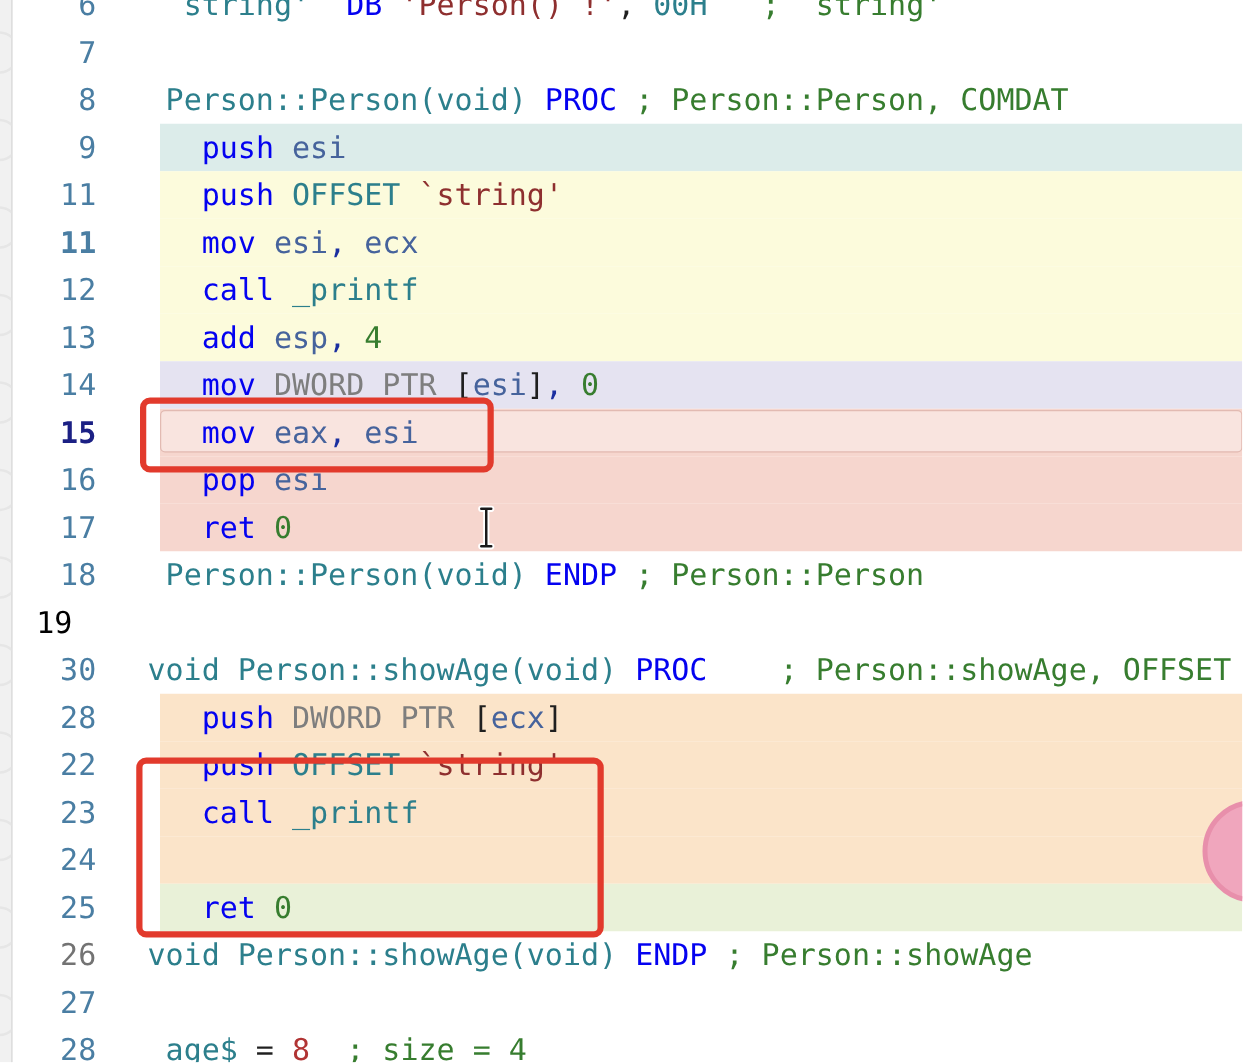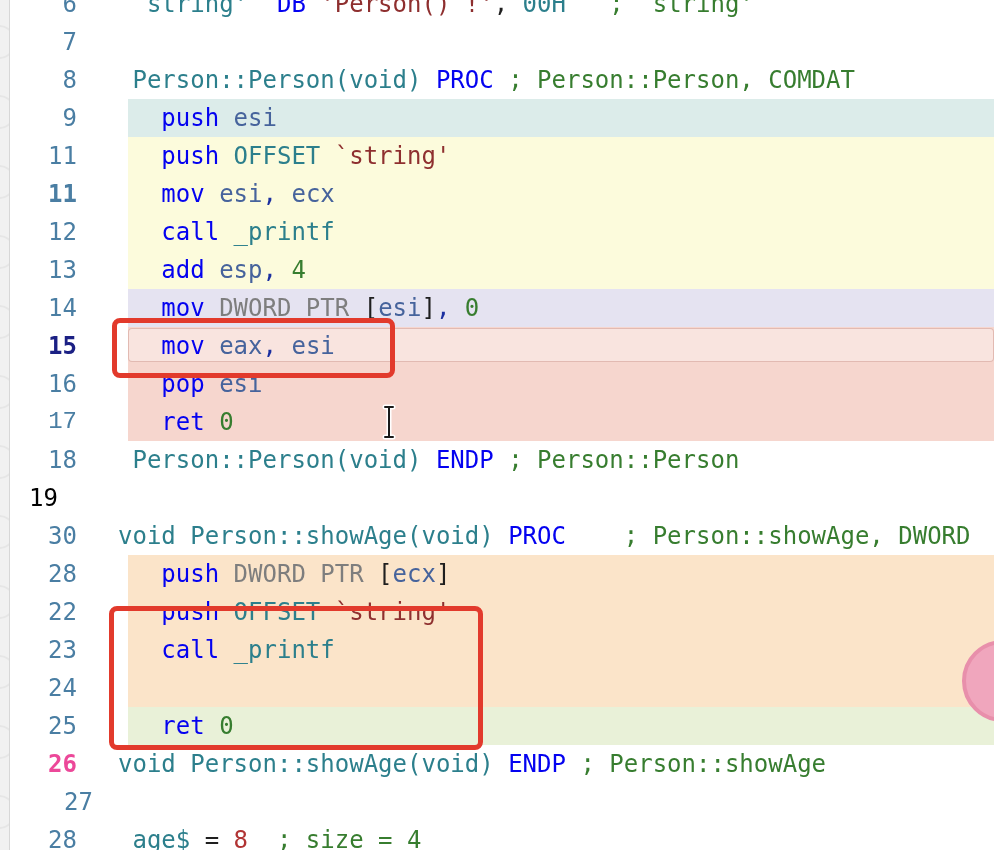--- a/index.html
+++ b/index.html
@@ -96,34 +96,34 @@
           <div class="gutter-num" style="color: rgb(27, 32, 132); font-weight: 600;">15</div>
           <pre class="line-text"><span style="color: rgb(31, 31, 31);">   </span><span style="color: rgb(4, 2, 240);">mov</span><span style="color: rgb(31, 31, 31);"> </span><span style="color: rgb(70, 99, 156);">eax</span><span style="color: rgb(27, 47, 160);">,</span><span style="color: rgb(31, 31, 31);"> </span><span style="color: rgb(70, 99, 156);">esi</span></pre>
         </div>
         <div class="row">
           <div class="line-bg" style="background: rgb(246, 214, 206);"></div>
           <div class="gutter-num" style="color: rgb(74, 126, 163);">16</div>
           <pre class="line-text"><span style="color: rgb(31, 31, 31);">   </span><span style="color: rgb(4, 2, 240);">pop</span><span style="color: rgb(31, 31, 31);"> </span><span style="color: rgb(70, 99, 156);">esi</span></pre>
         </div>
         <div class="row">
           <div class="line-bg" style="background: rgb(246, 214, 206);"></div>
-          <div class="gutter-num" style="color: rgb(74, 126, 163); font-family: Liberation Mono, monospace;">17</div>
+          <div class="gutter-num" style="color: rgb(74, 126, 163);">17</div>
           <pre class="line-text"><span style="color: rgb(31, 31, 31);">   </span><span style="color: rgb(4, 2, 240);">ret</span><span style="color: rgb(31, 31, 31);"> </span><span style="color: rgb(55, 125, 47);">0</span></pre>
         </div>
         <div class="row">
           <div class="gutter-num" style="color: rgb(74, 126, 163);">18</div>
           <pre class="line-text"><span style="color: rgb(31, 31, 31);"> </span><span style="color: rgb(44, 127, 140);">Person::Person(void)</span><span style="color: rgb(31, 31, 31);"> </span><span style="color: rgb(4, 2, 240);">ENDP</span><span style="color: rgb(31, 31, 31);"> </span><span style="color: rgb(55, 125, 47);">; Person::Person</span></pre>
         </div>
         <div class="row">
           <div class="gutter-num" style="color: #000000; text-align: center;">19</div>
           <pre class="line-text"></pre>
         </div>
         <div class="row">
           <div class="gutter-num" style="color: rgb(74, 126, 163);">30</div>
-          <pre class="line-text"><span style="color: rgb(44, 127, 140);">void Person::showAge(void)</span><span style="color: rgb(31, 31, 31);"> </span><span style="color: rgb(4, 2, 240);">PROC</span><span style="color: rgb(31, 31, 31);">    </span><span style="color: rgb(55, 125, 47);">; Person::showAge, DWORD</span></pre>
+          <pre class="line-text"><span style="color: rgb(44, 127, 140);">void Person::showAge(void)</span><span style="color: rgb(31, 31, 31);"> </span><span style="color: rgb(4, 2, 240);">PROC</span><span style="color: rgb(31, 31, 31);">    </span><span style="color: rgb(55, 125, 47);">; Person::showAge, OFFSET</span></pre>
         </div>
         <div class="row">
           <div class="line-bg" style="background: rgb(251, 228, 201);"></div>
           <div class="gutter-num" style="color: rgb(74, 126, 163);">28</div>
           <pre class="line-text"><span style="color: rgb(31, 31, 31);">   </span><span style="color: rgb(4, 2, 240);">push</span><span style="color: rgb(31, 31, 31);"> </span><span style="color: rgb(126, 126, 126);">DWORD PTR</span><span style="color: rgb(31, 31, 31);"> [</span><span style="color: rgb(70, 99, 156);">ecx</span><span style="color: rgb(31, 31, 31);">]</span></pre>
         </div>
         <div class="row">
           <div class="line-bg" style="background: rgb(251, 228, 201);"></div>
           <div class="gutter-num" style="color: rgb(74, 126, 163);">22</div>
           <pre class="line-text"><span style="color: rgb(31, 31, 31);">   </span><span style="color: rgb(4, 2, 240);">push</span><span style="color: rgb(31, 31, 31);"> </span><span style="color: rgb(44, 127, 140);">OFFSET</span><span style="color: rgb(31, 31, 31);"> </span><span style="color: rgb(142, 47, 47);">`string'</span></pre>
@@ -136,25 +136,25 @@
         <div class="row">
           <div class="line-bg" style="background: rgb(251, 228, 201);"></div>
           <div class="gutter-num" style="color: rgb(74, 126, 163);">24</div>
         </div>
         <div class="row">
           <div class="line-bg" style="background: rgb(233, 241, 216);"></div>
           <div class="gutter-num" style="color: rgb(74, 126, 163);">25</div>
           <pre class="line-text"><span style="color: rgb(31, 31, 31);">   </span><span style="color: rgb(4, 2, 240);">ret</span><span style="color: rgb(31, 31, 31);"> </span><span style="color: rgb(55, 125, 47);">0</span></pre>
         </div>
         <div class="row">
-          <div class="gutter-num" style="color: #ec4899; font-weight: bold;">26</div>
+          <div class="gutter-num" style="color: #737373;">26</div>
           <pre class="line-text"><span style="color: rgb(44, 127, 140);">void Person::showAge(void)</span><span style="color: rgb(31, 31, 31);"> </span><span style="color: rgb(4, 2, 240);">ENDP</span><span style="color: rgb(31, 31, 31);"> </span><span style="color: rgb(55, 125, 47);">; Person::showAge</span></pre>
         </div>
         <div class="row">
-          <div class="gutter-num" style="color: rgb(74, 126, 163); padding-left: 16px;">27</div>
+          <div class="gutter-num" style="color: rgb(74, 126, 163);">27</div>
           <pre class="line-text"></pre>
         </div>
         <div class="row">
           <div class="gutter-num" style="color: rgb(74, 126, 163);">28</div>
           <pre class="line-text"><span style="color: rgb(31, 31, 31);"> </span><span style="color: rgb(44, 127, 140);">age$</span><span style="color: rgb(31, 31, 31);"> = </span><span style="color: rgb(177, 52, 52);">8</span><span style="color: rgb(31, 31, 31);">  </span><span style="color: rgb(55, 125, 47);">; size = 4</span></pre>
         </div>
       </div>
   </div>
 
   <svg class="ibeam" width="16" height="36" viewBox="0 0 16 36" style="left: 381px; top: 404px;">

